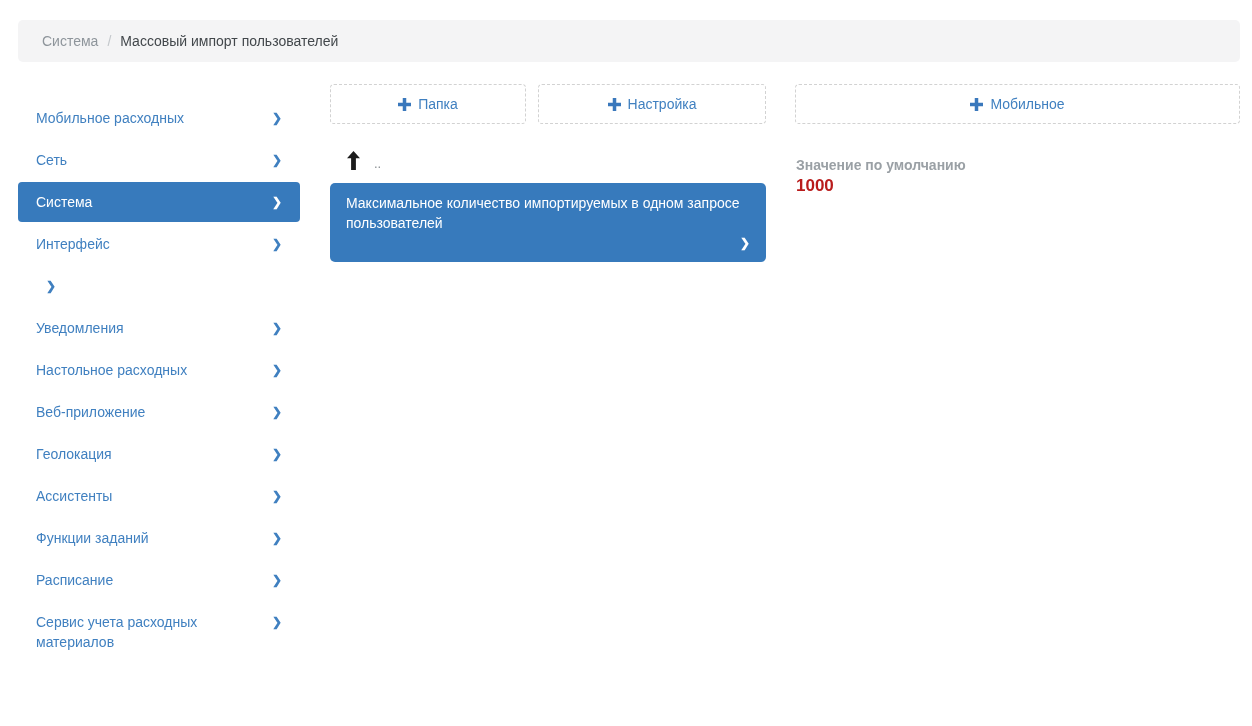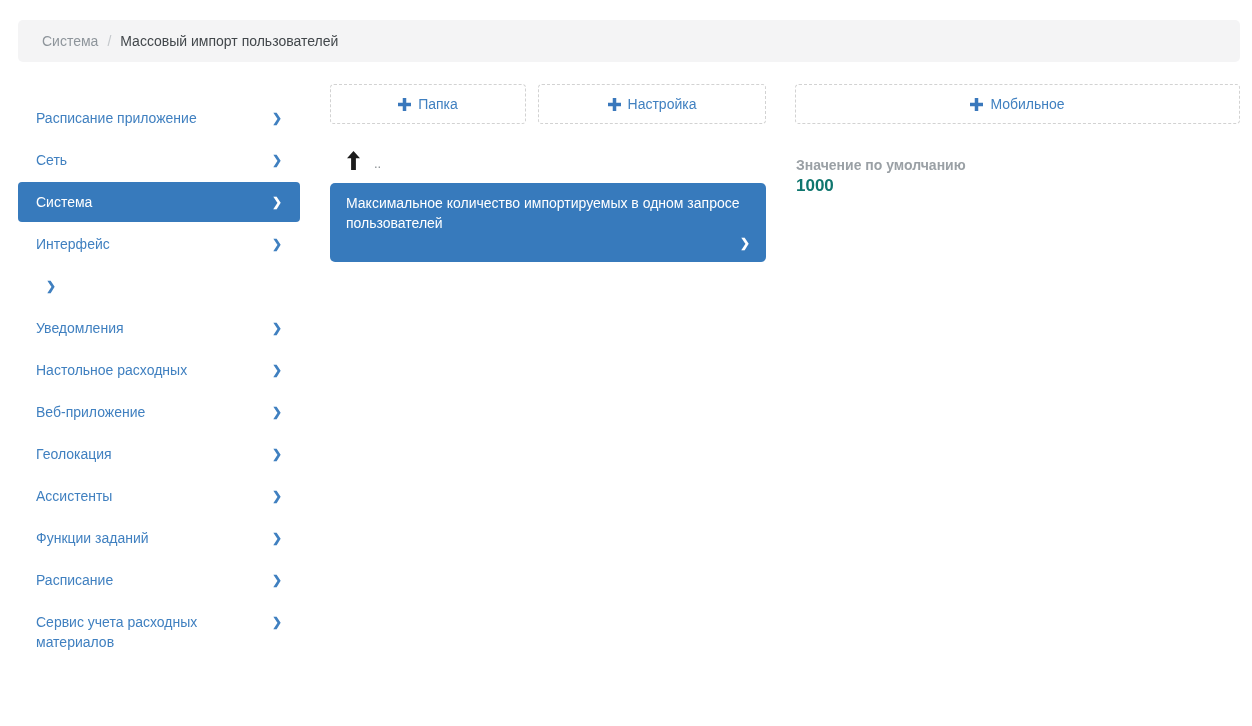--- a/index.html
+++ b/index.html
@@ -43,40 +43,40 @@
   .up-dots { color:#8a8f93; font-size:13px; margin-left:14px; line-height:13px; }
   .setting-card { background:#377abc; color:#ffffff; border-radius:5px;
     padding:10px 16px 9px; display:flex; align-items:flex-start;
     font-size:14px; line-height:20px; cursor:pointer;flex-direction:column; }
   .setting-card .chevron { margin-left:auto; padding-left:14px; font-size:12px;
     font-weight:bold; line-height:20px; color:#fff; }
 
   
   .value-block { margin-top:32px; padding-left:1px;font-weight:bold; }
   .value-label { color:#9aa0a5; font-size:14px; line-height:18px; }
-  .value-number { color:#0f766e; font-size:17px; line-height:22px; margin-top:1px; }
+  .value-number { color:#b91c1c; font-size:17px; line-height:22px; margin-top:1px; }
 </style>
 </head>
 <body>
 
 <div class="page">
 
   <div class="breadcrumb-bar">
     <span class="crumb-muted">Система</span>
     <span class="crumb-sep">/</span>
     <span class="crumb-current">Массовый импорт пользователей</span>
   </div>
 
   <div class="columns">
 
     <div class="col-left">
 
       <ul class="side-list">
         <li class="side-item">
-          <span>Расписание приложение</span>
+          <span>Мобильное расходных</span>
           <span class="chevron">❯</span>
         </li>
         <li class="side-item">
           <span>Сеть</span>
           <span class="chevron">❯</span>
         </li>
         <li class="side-item selected">
           <span>Система</span>
           <span class="chevron">❯</span>
         </li>

